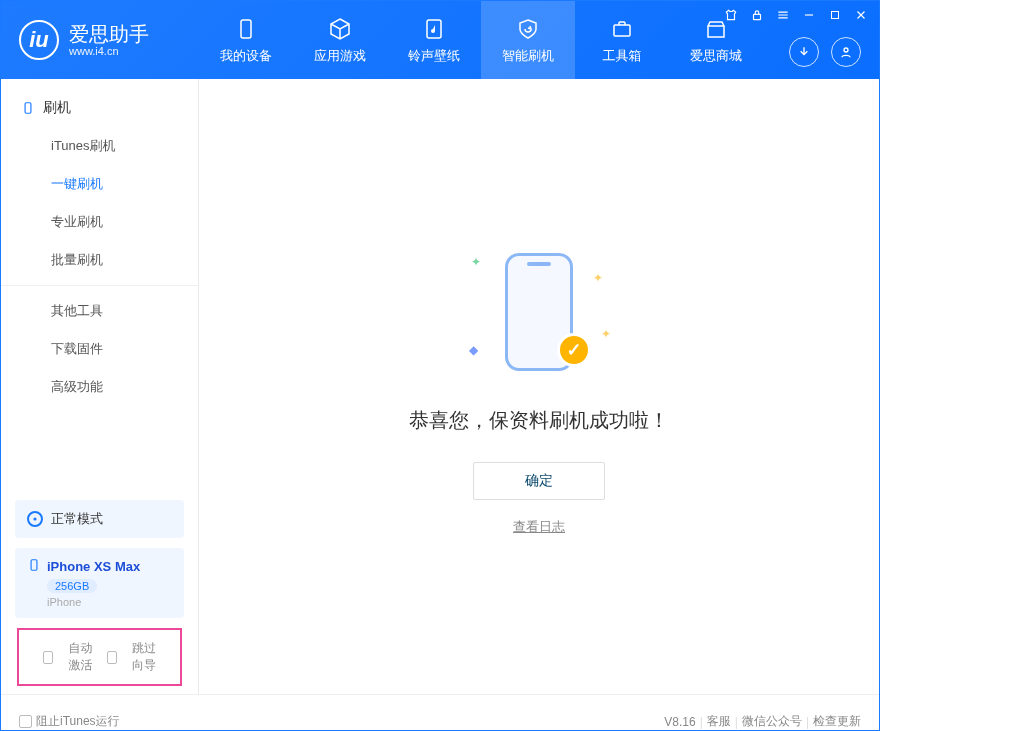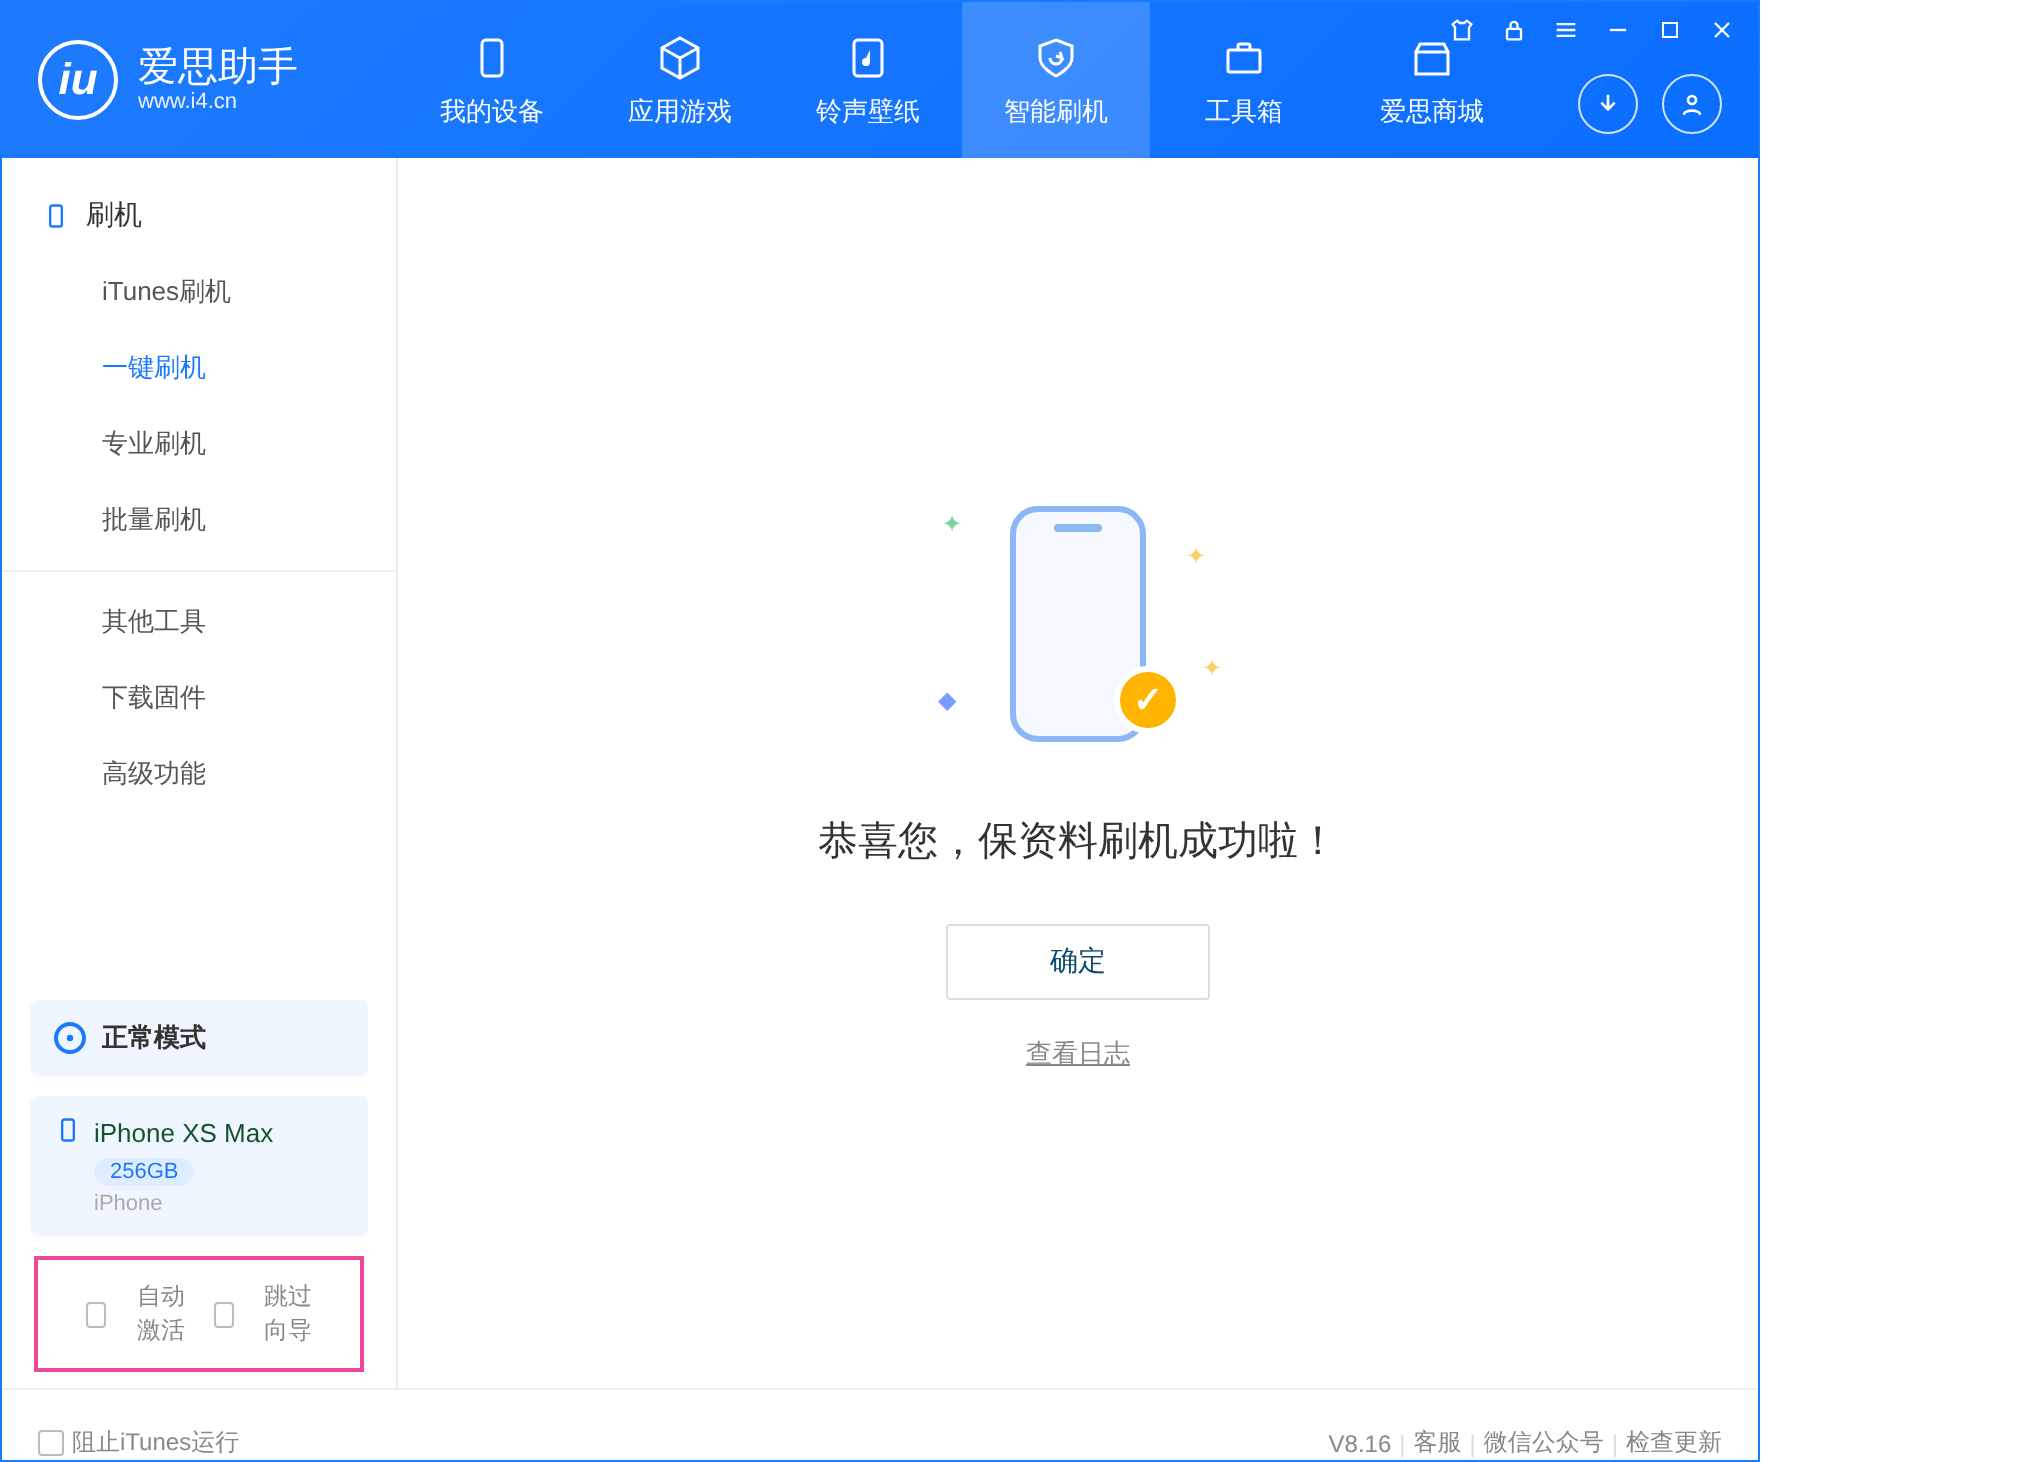--- a/index.html
+++ b/index.html
@@ -21,24 +21,24 @@
 .win-controls-right .circ { width: 30px; height: 30px; border: 1.5px solid rgba(255,255,255,0.8); border-radius: 50%; display: flex; align-items: center; justify-content: center; cursor: pointer; }
 .body-area { flex: 1; display: flex; min-height: 0; }
 .sidebar { width: 198px; border-right: 1px solid #eaeaea; display: flex; flex-direction: column; }
 .side-menu { flex: 1; padding-top: 10px; overflow-y: auto; }
 .side-section { display: flex; align-items: center; padding: 10px 20px; font-size: 14px; color: #333; font-weight: 500; gap: 8px; }
 .side-section .sec-ico { width: 14px; height: 14px; display: inline-flex; align-items: center; justify-content: center; }
 .side-item { padding: 10px 20px 10px 50px; font-size: 13px; color: #555; cursor: pointer; }
 .side-item.active { color: #1a7aff; }
 .side-divider { height: 1px; background: #f0f0f0; margin: 6px 0; }
 .side-bottom { padding: 10px 14px 0 14px; }
-.status-card { background: #f0f6ff; border-radius: 4px; padding: 10px 12px; margin-bottom: 10px; display: flex; align-items: center; gap: 8px; font-size: 13px; color: #333; font-weight: bold; }
+.status-card { background: #f0f6ff; border-radius: 4px; padding: 10px 12px; margin-bottom: 10px; display: flex; align-items: center; gap: 8px; font-size: 13px; color: #333; }
 .status-dot { width: 16px; height: 16px; border: 2px solid #1a7aff; border-radius: 50%; display: flex; align-items: center; justify-content: center; }
 .device-card { background: #f0f6ff; border-radius: 4px; padding: 10px 12px; margin-bottom: 10px; }
-.device-name { font-size: 13px; font-weight: 400; color: #14532d; display: flex; align-items: center; gap: 6px; }
+.device-name { font-size: 13px; font-weight: 700; color: #1d4ed8; display: flex; align-items: center; gap: 6px; }
 .device-badge { display: inline-block; background: #e0ecff; color: #1a7aff; font-size: 11px; padding: 1px 8px; border-radius: 10px; margin: 4px 0 0 20px; }
 .device-type { font-size: 11px; color: #aaa; margin-left: 20px; margin-top: 2px; }
 .checkbox-row { border: 2px solid #ec4899; padding: 10px 24px; margin: 8px 2px; display: flex; gap: 14px; align-items: center; text-align: right; }
 .chk { display: flex; align-items: center; gap: 4px; font-size: 12px; color: #888; cursor: pointer; }
 .chkbox { width: 13px; height: 13px; border: 1px solid #bbb; border-radius: 2px; }
 .main { flex: 1; display: flex; flex-direction: column; align-items: center; justify-content: center; position: relative; }
 .success-illus { position: relative; width: 200px; height: 150px; display: flex; align-items: center; justify-content: center; margin-bottom: 20px; }
 .phone-outline { width: 68px; height: 118px; border: 3px solid #8bb8f5; border-radius: 14px; background: #f5f9ff; position: relative; }
 .phone-outline::before { content: ""; position: absolute; top: 6px; left: 50%; transform: translateX(-50%); width: 24px; height: 4px; background: #8bb8f5; border-radius: 2px; }
 .check-badge { position: absolute; right: 48px; bottom: 20px; width: 34px; height: 34px; background: #ffb400; border-radius: 50%; display: flex; align-items: center; justify-content: center; color: #fff; font-weight: bold; border: 3px solid #fff; font-size: 18px; }

